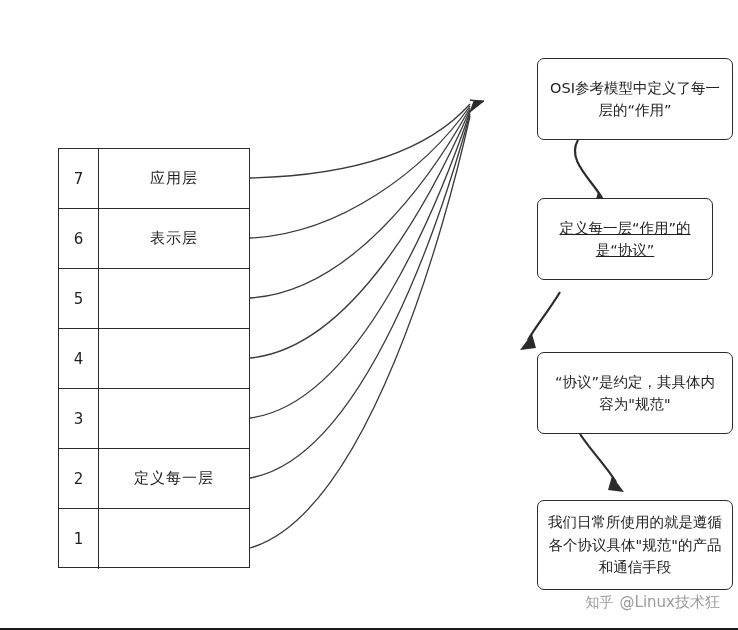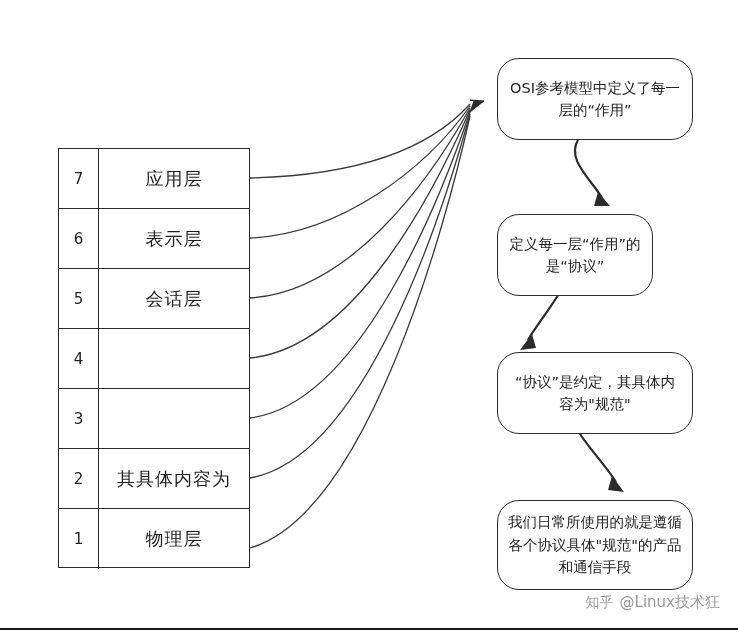--- a/index.html
+++ b/index.html
@@ -57,42 +57,43 @@
     align-items: center;
     justify-content: center;
     font-size: 15px;
     color: #1f1f1f;
   }
   .osi-name {
     flex: 1;
     display: flex;
     align-items: center;
     justify-content: center;
-    font-size: 18px;
+    font-size: 15px;
     color: #1f1f1f;
     letter-spacing: 1px;
   }
   
   .note-box {
     position: absolute;
     box-sizing: border-box;
     border: 1.5px solid #2b2b2b;
-    border-radius: 22px;
+    border-radius: 7px;
     background: #ffffff;
     display: flex;
     align-items: center;
     justify-content: center;
     text-align: center;
     font-size: 14.5px;
     line-height: 1.55;
     color: #1f1f1f;
     padding: 6px 10px;
+    margin-left: 40px;
   }
   #note-1 { left: 497px; top: 58px;  width: 196px; height: 82px; }
-  #note-2 { left: 497px; top: 214px; width: 156px; height: 82px; }
+  #note-2 { left: 497px; top: 198px; width: 176px; height: 82px; text-decoration: underline; }
   #note-3 { left: 497px; top: 352px; width: 196px; height: 82px; }
   #note-4 { left: 497px; top: 500px; width: 196px; height: 90px; }
 
   
   #watermark {
     position: absolute;
     right: 18px;
     bottom: 18px;
     display: flex;
     align-items: center;
@@ -146,35 +147,33 @@
     <div class="osi-row">
       <div class="osi-num">7</div>
       <div class="osi-name">应用层</div>
     </div>
     <div class="osi-row">
       <div class="osi-num">6</div>
       <div class="osi-name">表示层</div>
     </div>
     <div class="osi-row">
       <div class="osi-num">5</div>
-      <div class="osi-name">会话层</div>
     </div>
     <div class="osi-row">
       <div class="osi-num">4</div>
     </div>
     <div class="osi-row">
       <div class="osi-num">3</div>
     </div>
     <div class="osi-row">
       <div class="osi-num">2</div>
-      <div class="osi-name">其具体内容为</div>
+      <div class="osi-name">定义每一层</div>
     </div>
     <div class="osi-row">
       <div class="osi-num">1</div>
-      <div class="osi-name">物理层</div>
     </div>
   </div>
 
   <div class="note-box" id="note-1">OSI参考模型中定义了每一层的“作用”</div>
   <div class="note-box" id="note-2">定义每一层“作用”的是“协议”</div>
   <div class="note-box" id="note-3">“协议”是约定，其具体内容为"规范"</div>
   <div class="note-box" id="note-4">我们日常所使用的就是遵循各个协议具体"规范"的产品和通信手段</div>
 
   <div id="watermark">
     <span class="zhihu-mark">知乎</span>

